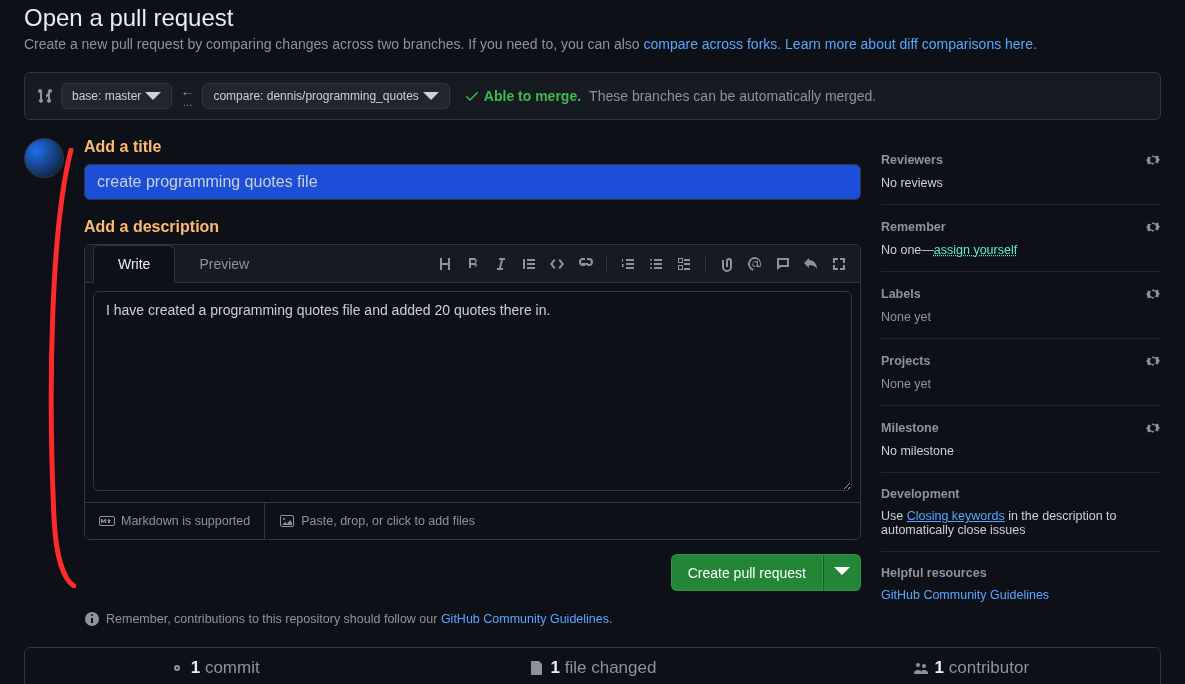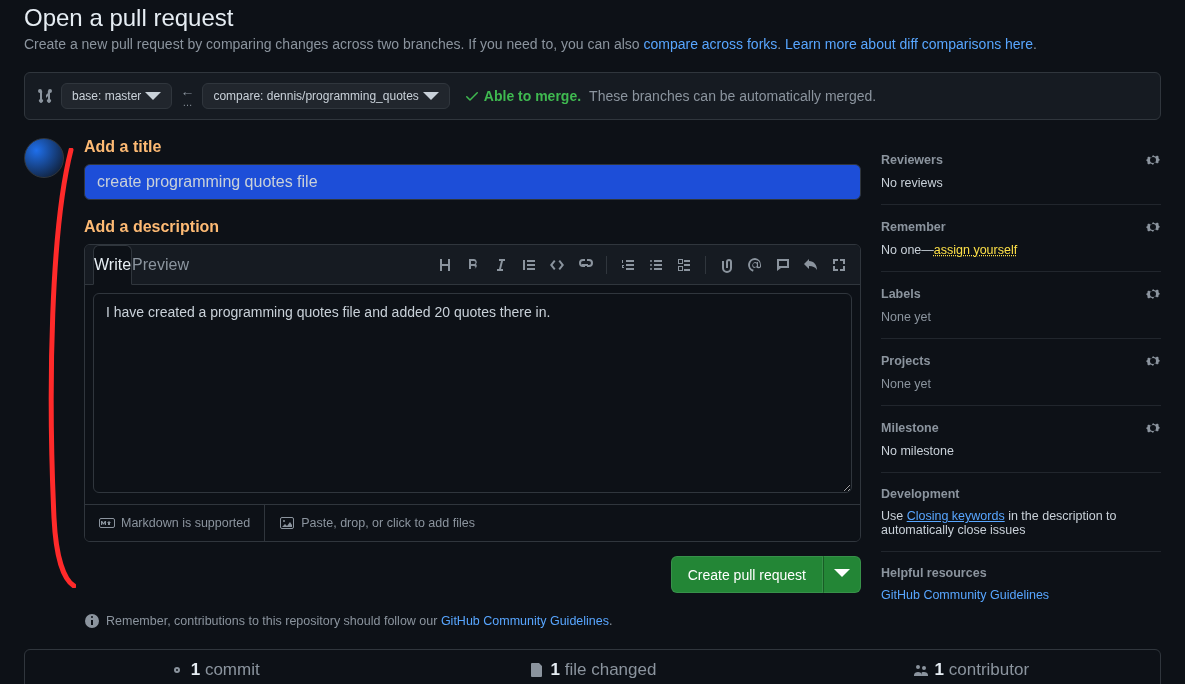--- a/index.html
+++ b/index.html
@@ -65,22 +65,22 @@
 }
 .desc-box { border: 1px solid #30363d; border-radius: 6px; overflow: hidden; }
 .tab-row {
   display: flex;
   align-items: center;
   background: #161b22;
   border-bottom: 1px solid #30363d;
   padding: 0 8px;
 }
 .tab {
-  padding: 10px 0;
-  font-size: 16px;
+  padding: 10px 24px;
+  font-size: 14px;
   cursor: pointer;
   color: #8b949e;
 }
 .tab.active {
   background: #0d1117;
   color: #e6edf3;
   border: 1px solid #30363d;
   border-bottom-color: #0d1117;
   border-radius: 6px 6px 0 0;
   margin-bottom: -1px;
@@ -129,21 +129,21 @@
   border-radius: 0 6px 6px 0;
   padding: 8px 10px;
   cursor:pointer;
 }
 .remember { color:#8b949e; font-size:12.5px; margin-top:20px; display:flex; align-items:center; gap:6px;}
 .side-item { border-bottom: 1px solid #21262d; padding: 14px 0; }
 .side-head { display:flex; justify-content:space-between; align-items:center; font-size:12.5px; color:#8b949e; font-weight:600; margin-bottom:8px;}
 .side-head .icon { color:#8b949e; cursor:pointer; }
 .side-val { font-size:12.5px; color:#c9d1d9; }
 .side-val.muted { color:#8b949e; }
-.side-val a { color:#fde047; text-decoration: underline dotted; }
+.side-val a { color:#5eead4; text-decoration: underline dotted; }
 .side-val a.cklink { color:#58a6ff; text-decoration: underline;}
 .stats-row {
   border: 1px solid #30363d;
   border-radius: 6px;
   display: flex;
   margin-top: 20px;
 }
 .stat {
   flex:1;
   text-align:center;

